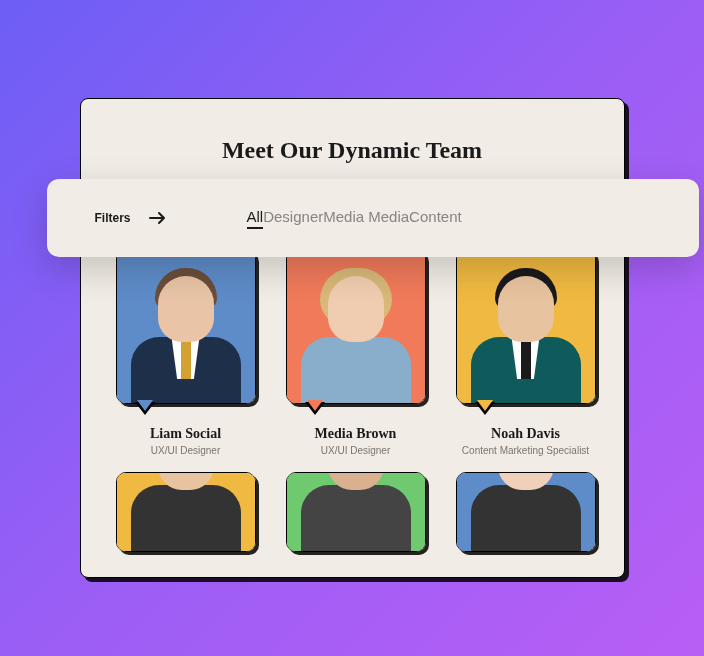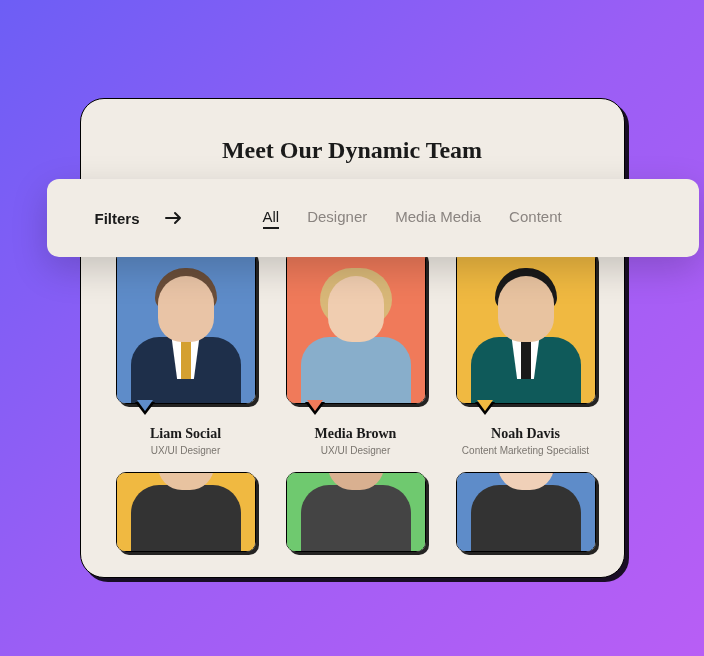--- a/index.html
+++ b/index.html
@@ -10,21 +10,21 @@
       font-family: -apple-system, BlinkMacSystemFont, 'Segoe UI', sans-serif;
       display: flex;
       align-items: center;
       justify-content: center;
       overflow: hidden;
     }
     .page-container {
       background: #f1ece5;
       width: 545px;
       height: 480px;
-      border-radius: 24px;
+      border-radius: 8px;
       border: 1px solid #000;
       box-shadow: 4px 4px 0 rgba(0,0,0,0.85);
       position: relative;
       margin-top: 20px;
     }
     .page-title {
       font-family: Georgia, 'Times New Roman', serif;
       font-size: 24px;
       font-weight: 700;
       color: #1a1a1a;
@@ -39,31 +39,30 @@
       height: 78px;
       background: #f1ece5;
       border-radius: 12px;
       box-shadow: 0 12px 36px rgba(0,0,0,0.18);
       display: flex;
       align-items: center;
       padding: 0 48px;
       z-index: 10;
     }
     .filters-label {
-      font-size: 15px;
+      font-size: 12px;
       font-weight: 600;
       color: #1a1a1a;
       display: flex;
       align-items: center;
-      gap: 25px;
+      gap: 18px;
     }
     .arrow-icon svg { display: block; }
     .tabs {
       display: flex;
-      gap: 28px;
       margin-left: 80px;
     }
     .tab {
       font-size: 15px;
       color: #8a8480;
       cursor: pointer;
     }
     .tab.active {
       color: #1a1a1a;
       border-bottom: 2px solid #1a1a1a;

